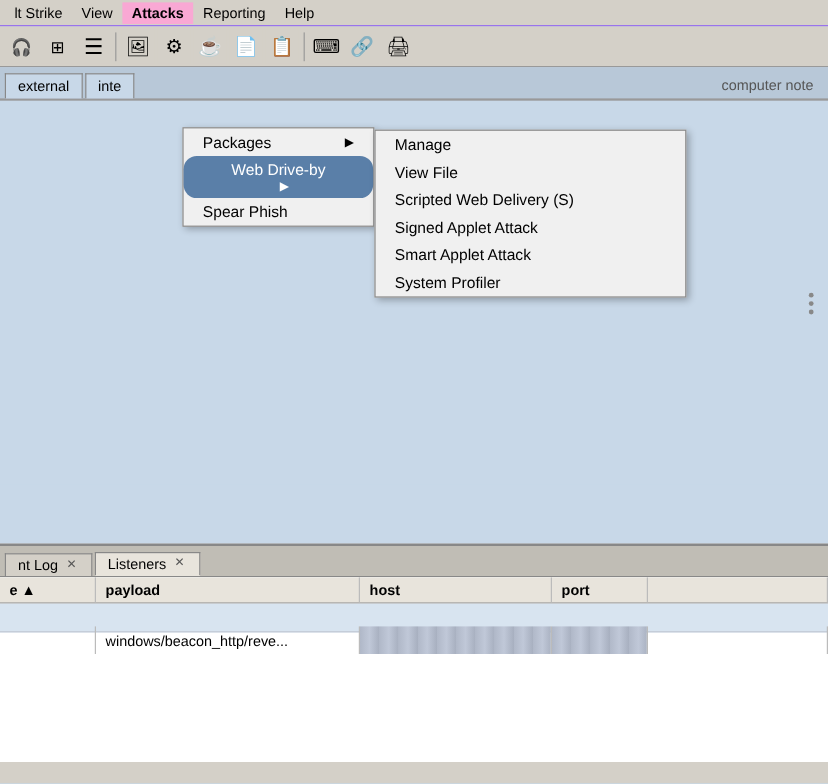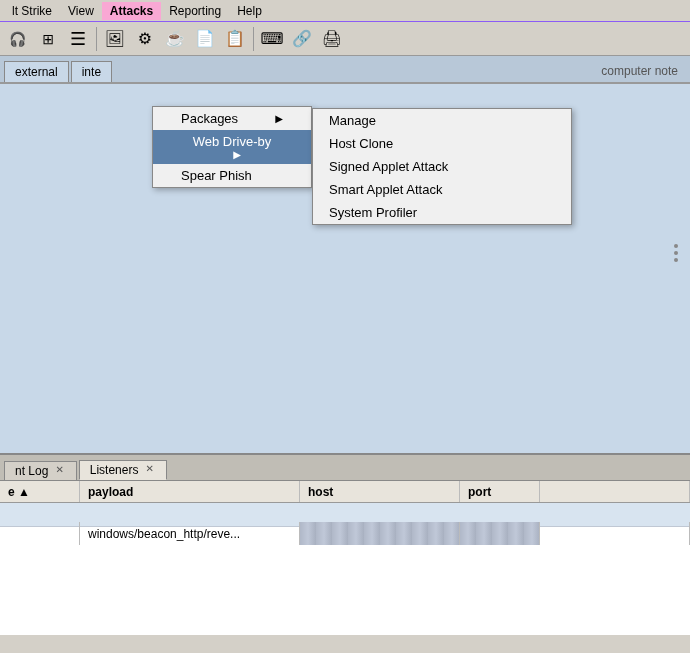--- a/index.html
+++ b/index.html
@@ -98,28 +98,29 @@
       position: absolute;
       top: 22px;
       left: 152px;
       background: #f0f0f0;
       border: 1px solid #888;
       box-shadow: 2px 2px 6px rgba(0,0,0,0.3);
       min-width: 160px;
       z-index: 100;
     }
     .menu-item {
-      padding: 4px 28px;
+      padding: 4px 16px;
       cursor: pointer;
       font-size: 13px;
       color: #000;
       display: flex;
       align-items: center;
       justify-content: space-between;
       white-space: nowrap;
+      border-radius: 11px;
     }
     .menu-item .arrow {
       margin-left: 10px;
       font-size: 10px;
     }
     .menu-item.highlighted {
       background: #d0d8e8;
       color: #000;
     }
 
@@ -270,21 +271,22 @@
       <span>Web Drive-by</span>
       <span class="arrow">▶</span>
     </div>
     <div class="menu-item">
       <span>Spear Phish</span>
     </div>
   </div>
 
   <div class="webdriveby-submenu">
     <div class="submenu-item">Manage</div>
-    <div class="submenu-item">Host Clone</div>
+    <div class="submenu-item">View File</div>
+    <div class="submenu-item">Scripted Web Delivery (S)</div>
     <div class="submenu-item">Signed Applet Attack</div>
     <div class="submenu-item">Smart Applet Attack</div>
     <div class="submenu-item">System Profiler</div>
   </div>
 
   <div style="position:absolute; top:50%; right:12px; display:flex; flex-direction:column; gap:3px;">
     <div style="width:4px;height:4px;background:#888;border-radius:50%;"></div>
     <div style="width:4px;height:4px;background:#888;border-radius:50%;"></div>
     <div style="width:4px;height:4px;background:#888;border-radius:50%;"></div>
   </div>

